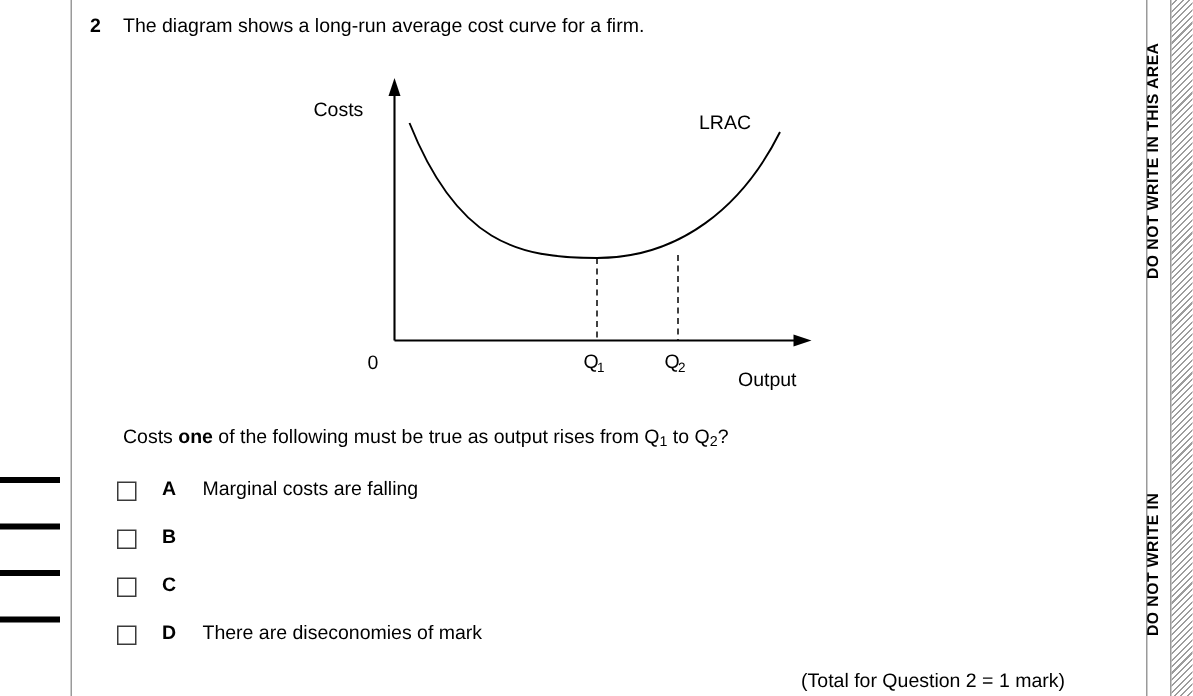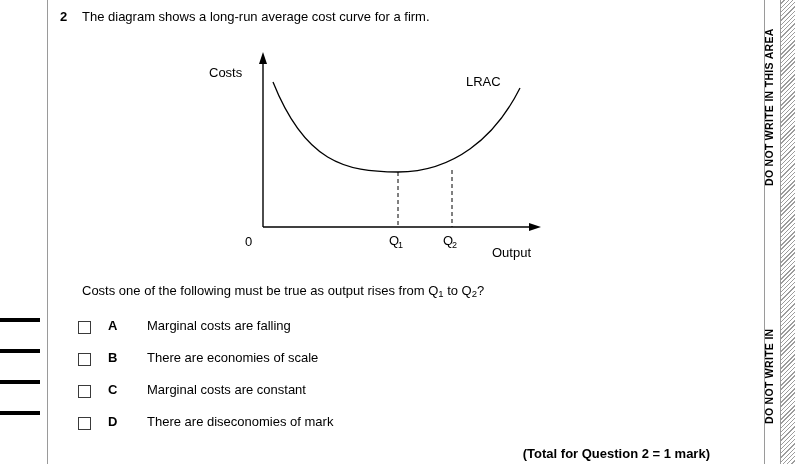--- a/index.html
+++ b/index.html
@@ -112,21 +112,21 @@
   }
   .diagram svg { display: block; }
 
   
   .prompt {
     position: absolute;
     left: 82px;
     top: 283px;
     font-size: 13px;
   }
-  .prompt b { font-weight: normal; }
+  .prompt b { font-weight: bold; }
   .sub { font-size: 9.5px; vertical-align: baseline; position: relative; top: 2px; }
 
   
   .options {
     position: absolute;
     left: 78px;
     top: 318px;
     width: 600px;
   }
   .option-row {
@@ -147,29 +147,28 @@
     left: 30px;
     top: 0;
     font-size: 13px;
     font-weight: bold;
   }
   .opt-text {
     position: absolute;
     left: 57px;
     top: 0;
     font-size: 13px;
-    margin-left: 12px;
   }
 
   .total-mark {
     position: absolute;
     right: 85px;
     top: 446px;
     font-size: 13px;
-    font-weight: bold;
+    font-weight: normal;
     margin-left: 48px;
   }
 </style>
 </head>
 <body>
 
 <div class="page">
 
   <div class="left-rule"></div>
 
@@ -214,26 +213,24 @@
 
   <div class="options">
     <div class="option-row">
       <span class="opt-box"></span>
       <span class="opt-letter">A</span>
       <span class="opt-text">Marginal costs are falling</span>
     </div>
     <div class="option-row">
       <span class="opt-box"></span>
       <span class="opt-letter">B</span>
-      <span class="opt-text">There are economies of scale</span>
     </div>
     <div class="option-row">
       <span class="opt-box"></span>
       <span class="opt-letter">C</span>
-      <span class="opt-text">Marginal costs are constant</span>
     </div>
     <div class="option-row">
       <span class="opt-box"></span>
       <span class="opt-letter">D</span>
       <span class="opt-text">There are diseconomies of mark</span>
     </div>
   </div>
 
   <div class="total-mark">(Total for Question 2 = 1 mark)</div>
 

